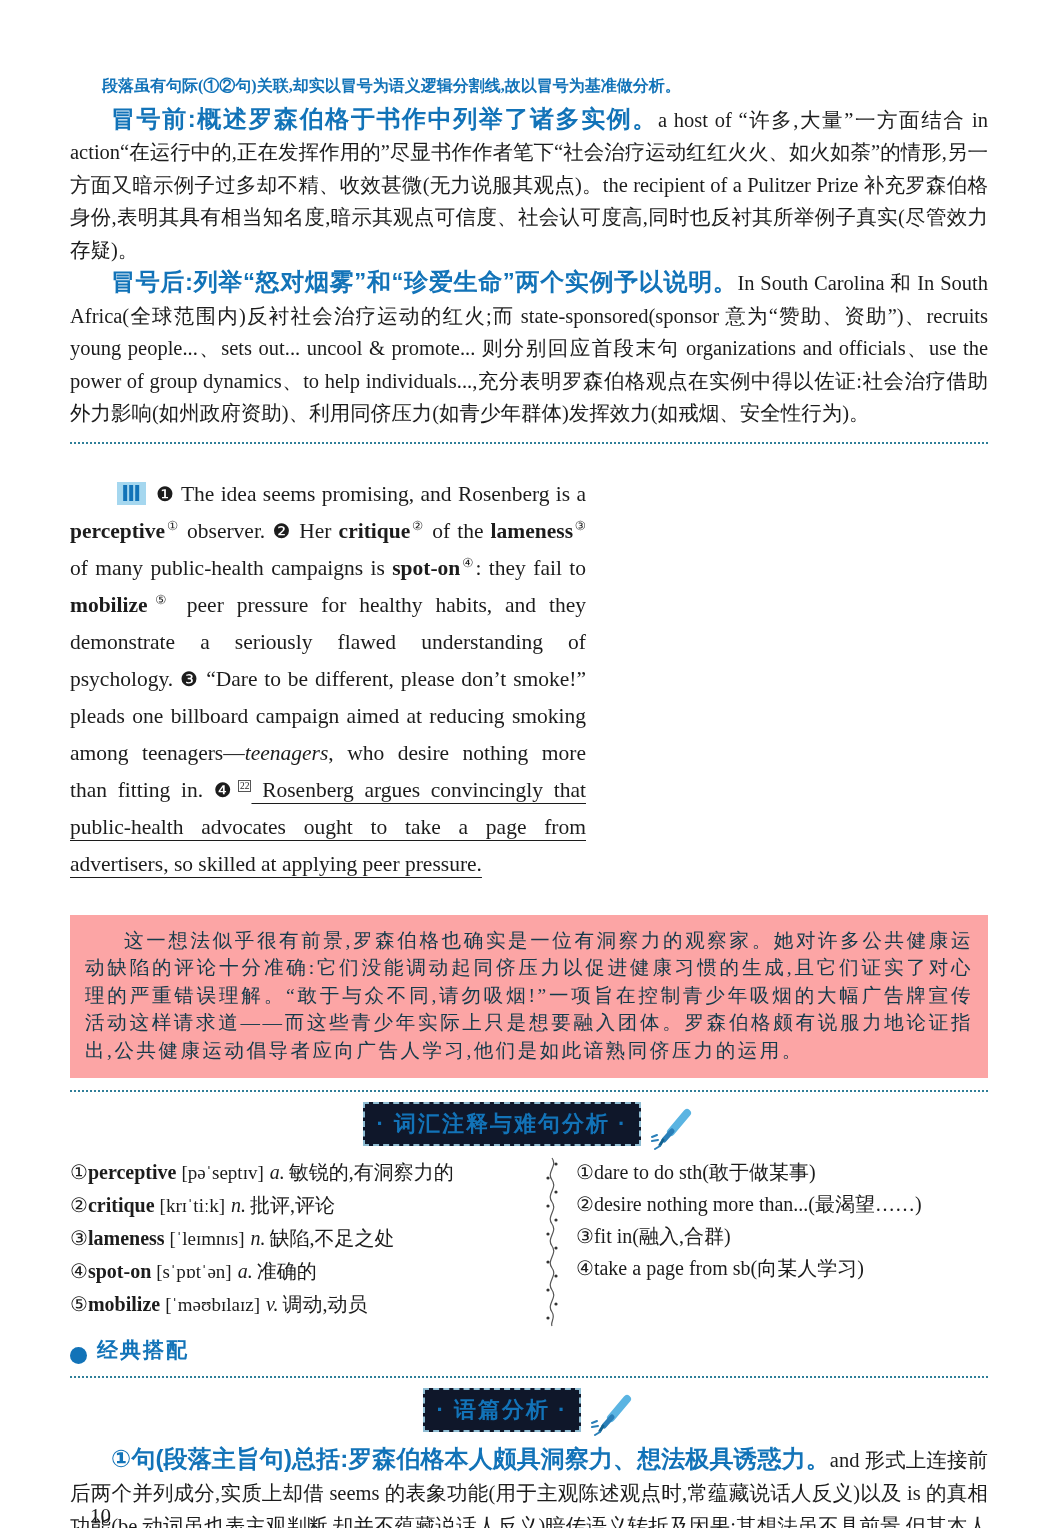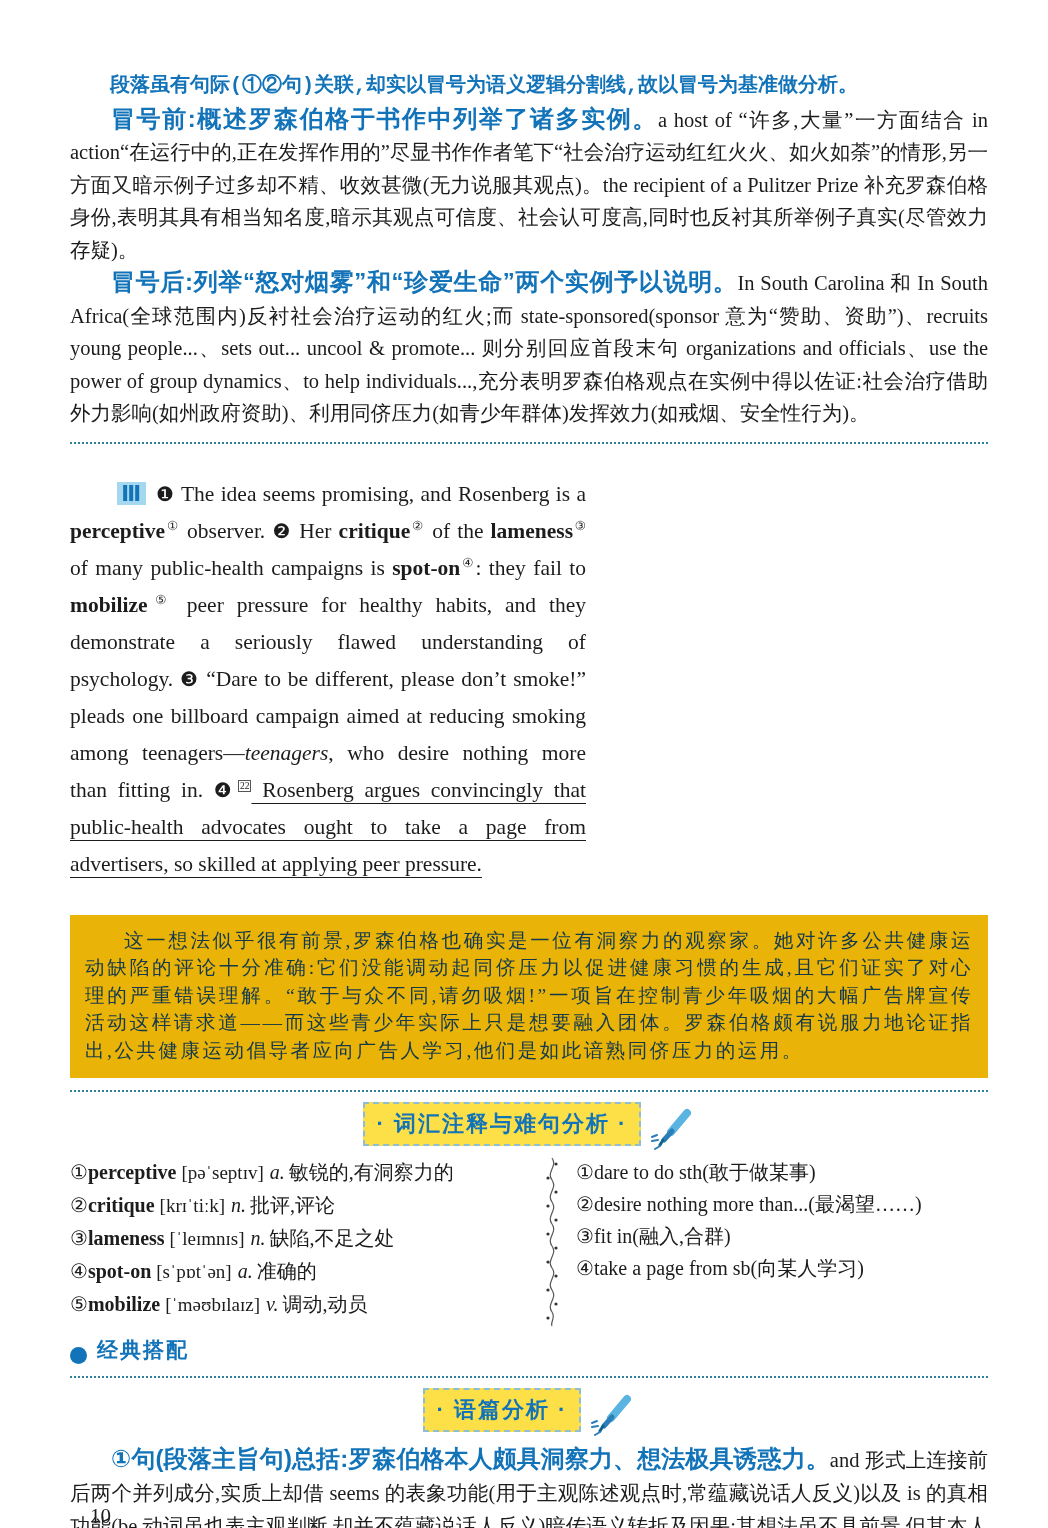--- a/index.html
+++ b/index.html
@@ -14,22 +14,22 @@
 
   
   .para { margin:0; line-height:32.5px; font-size:20.5px; text-align:justify; text-indent:2em; }
   .lead {
     color:#1273b8; font-weight:bold;
     font-family:"Liberation Sans","DejaVu Sans",sans-serif;
     font-size:24px;
   }
   .blue-para {
     color:#1273b8; font-weight:bold;
-    font-family:Liberation Mono, monospace;
-    font-size:20px;
+    font-family:Liberation Serif, serif;
+    font-size:16px;
   }
 
   
   .dotted { border:0; border-top:2px dotted #2f7f99; height:0; margin:12px 0 10px 0; }
 
   
   .passage-row { display:flex; gap:10px; margin-top:4px;flex-direction:column; }
   .passage-en {
     width:516px; font-size:21.5px; line-height:37px;
     text-align:justify; text-indent:2.2em;
@@ -43,33 +43,33 @@
   .passage-en .supbox {
     vertical-align:super; font-size:9.5px; line-height:1;
     border:1px solid #555; padding:0 1px; margin-left:1px;
   }
   .pmarker {
     background:#a5d7ef; color:#1273b8; font-weight:bold;
     font-family:"Liberation Sans","DejaVu Sans",sans-serif;
     padding:0 4px; margin-right:10px; font-size:21px;
   }
   .trans-box {
-    flex:1; background:#eab308; align-self:flex-start;
+    flex:1; background:#fca5a5; align-self:flex-start;
     padding:12px 15px 14px 15px;
   }
   .trans-text {
     margin:0; font-size:19.5px; line-height:27.5px;
     letter-spacing:2.5px; text-align:justify; text-indent:2em;
     color:#143a4a;
   }
 
   
   .badge-row { display:flex; justify-content:center; align-items:flex-start; gap:8px; margin:8px 0 6px 0; }
   .badge {
-    border:2px dashed #8fbdd3; background:#fde047;
+    border:2px dashed #8fbdd3; background:#0f172a;
     color:#1273b8; font-weight:bold;
     font-family:"Liberation Sans","DejaVu Sans",sans-serif;
     font-size:22px; letter-spacing:2px; padding:5px 12px;
   }
   .pen { margin-top:6px; }
 
   
   .vocab-row { display:flex; margin-top:6px; }
   .vocab-left { width:462px; }
   .vocab-mid { width:40px; display:flex; justify-content:center; }

